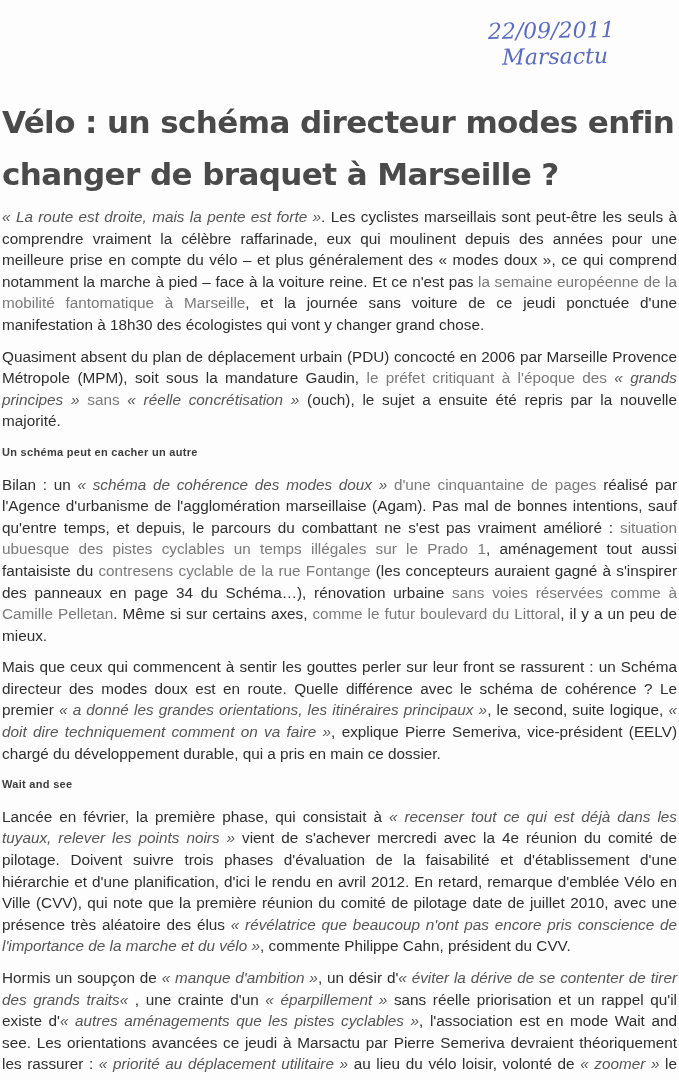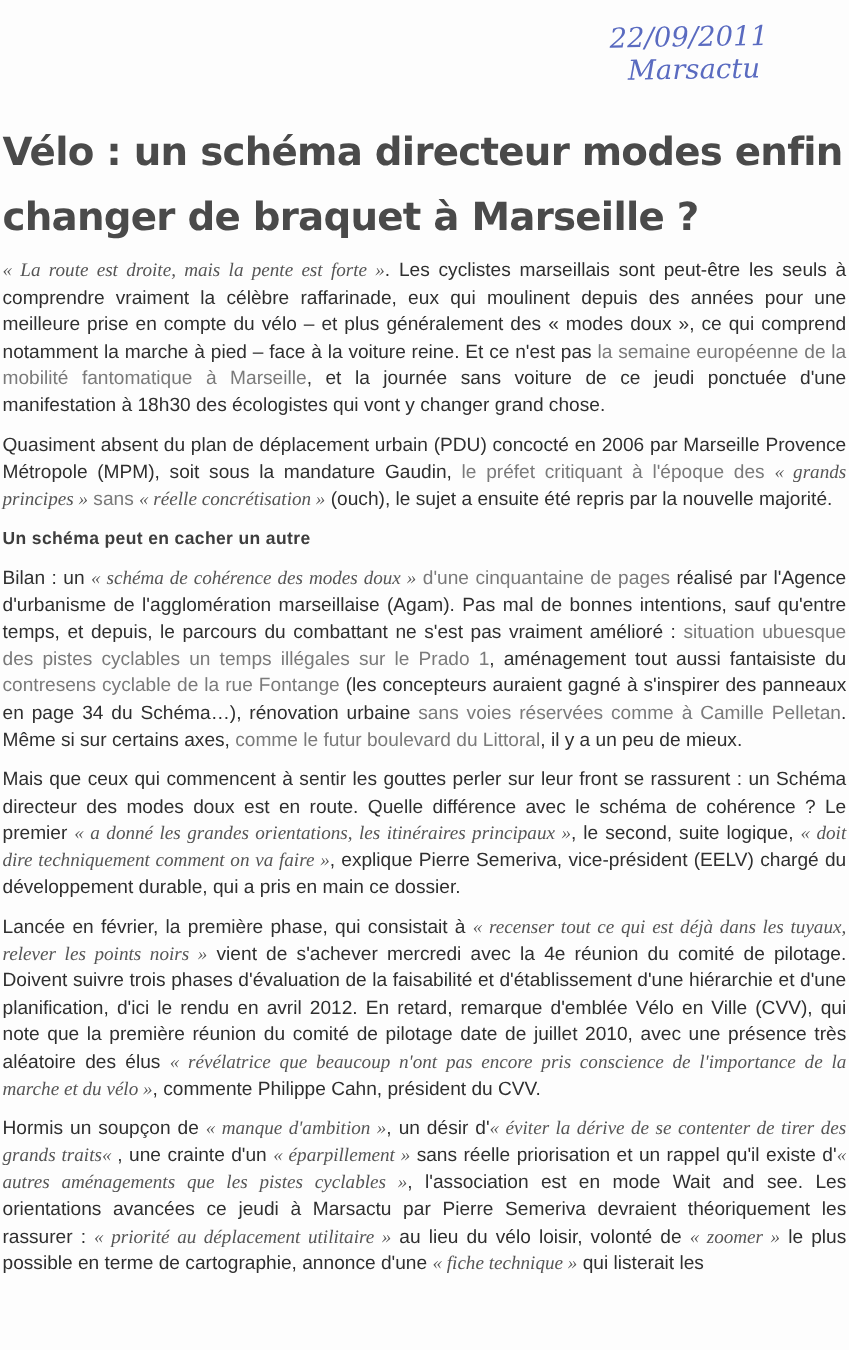--- a/index.html
+++ b/index.html
@@ -28,37 +28,38 @@
       color: #4a4a4a;
       letter-spacing: -0.6px;
     }
     .article {
       position: absolute; left: 2px; top: 206px; width: 675px;
       font-size: 15.3px; line-height: 21.6px;
     }
     p { margin: 0 0 10px 0; text-align: justify; }
     h2 {
       margin: 6px 0 10px 0;
-      font-size: 14px; font-weight: bold; color: #3d3d3d;
+      font-size: 11px; font-weight: bold; color: #3d3d3d;
       letter-spacing: 0.3px;
     }
-    .q { font-style: italic; color: #555; font-family: Liberation Serif, serif; }
+    .q { font-style: italic; color: #555; }
     .lk { color: #7a7a7a; }
   </style>
 </head>
 <body>
 
 <div class="handwritten">
   <span>22/09/2011</span>
   <span class="line2">Marsactu</span>
 </div>
 
 <h1>Vélo : un schéma directeur modes enfin changer de braquet à Marseille ?</h1>
 
 <div class="article" id="article">
     <p><span class="q">« La route est droite, mais la pente est forte »</span><span class="n">. Les cyclistes marseillais sont peut-être les seuls à comprendre vraiment la célèbre raffarinade, eux qui moulinent depuis des années pour une meilleure prise en compte du vélo – et plus généralement des « modes doux », ce qui comprend notamment la marche à pied – face à la voiture reine. Et ce n'est pas </span><span class="lk">la semaine européenne de la mobilité fantomatique à Marseille</span><span class="n">, et la journée sans voiture de ce jeudi ponctuée d'une manifestation à 18h30 des écologistes qui vont y changer grand chose.</span></p>
     <p><span class="n">Quasiment absent du plan de déplacement urbain (PDU) concocté en 2006 par Marseille Provence Métropole (MPM), soit sous la mandature Gaudin, </span><span class="lk">le préfet critiquant à l'époque des </span><span class="q">« grands principes »</span><span class="lk"> sans </span><span class="q">« réelle concrétisation »</span><span class="n"> (ouch), le sujet a ensuite été repris par la nouvelle majorité.</span></p>
     <h2>Un schéma peut en cacher un autre</h2>
     <p><span class="n">Bilan : un </span><span class="q">« schéma de cohérence des modes doux »</span><span class="lk"> d'une cinquantaine de pages</span><span class="n"> réalisé par l'Agence d'urbanisme de l'agglomération marseillaise (Agam). Pas mal de bonnes intentions, sauf qu'entre temps, et depuis, le parcours du combattant ne s'est pas vraiment amélioré : </span><span class="lk">situation ubuesque des pistes cyclables un temps illégales sur le Prado 1</span><span class="n">, aménagement tout aussi fantaisiste du </span><span class="lk">contresens cyclable de la rue Fontange</span><span class="n"> (les concepteurs auraient gagné à s'inspirer des panneaux en page 34 du Schéma…), rénovation urbaine </span><span class="lk">sans voies réservées comme à Camille Pelletan</span><span class="n">. Même si sur certains axes, </span><span class="lk">comme le futur boulevard du Littoral</span><span class="n">, il y a un peu de mieux.</span></p>
     <p><span class="n">Mais que ceux qui commencent à sentir les gouttes perler sur leur front se rassurent : un Schéma directeur des modes doux est en route. Quelle différence avec le schéma de cohérence ? Le premier </span><span class="q">« a donné les grandes orientations, les itinéraires principaux »</span><span class="n">, le second, suite logique, </span><span class="q">« doit dire techniquement comment on va faire »</span><span class="n">, explique Pierre Semeriva, vice-président (EELV) chargé du développement durable, qui a pris en main ce dossier.</span></p>
+    <h2>Wait and see</h2>
     <p><span class="n">Lancée en février, la première phase, qui consistait à </span><span class="q">« recenser tout ce qui est déjà dans les tuyaux, relever les points noirs »</span><span class="n"> vient de s'achever mercredi avec la 4e réunion du comité de pilotage. Doivent suivre trois phases d'évaluation de la faisabilité et d'établissement d'une hiérarchie et d'une planification, d'ici le rendu en avril 2012. En retard, remarque d'emblée Vélo en Ville (CVV), qui note que la première réunion du comité de pilotage date de juillet 2010, avec une présence très aléatoire des élus </span><span class="q">« révélatrice que beaucoup n'ont pas encore pris conscience de l'importance de la marche et du vélo »</span><span class="n">, commente Philippe Cahn, président du CVV.</span></p>
     <p><span class="n">Hormis un soupçon de </span><span class="q">« manque d'ambition »</span><span class="n">, un désir d'</span><span class="q">« éviter la dérive de se contenter de tirer des grands traits« </span><span class="n">, une crainte d'un </span><span class="q">« éparpillement »</span><span class="n"> sans réelle priorisation et un rappel qu'il existe d'</span><span class="q">« autres aménagements que les pistes cyclables »</span><span class="n">, l'association est en mode Wait and see. Les orientations avancées ce jeudi à Marsactu par Pierre Semeriva devraient théoriquement les rassurer : </span><span class="q">« priorité au déplacement utilitaire »</span><span class="n"> au lieu du vélo loisir, volonté de </span><span class="q">« zoomer »</span><span class="n"> le plus possible en terme de cartographie, annonce d'une </span><span class="q">« fiche technique »</span><span class="n"> qui listerait les</span></p>
   </div>
 
 </body></html>

